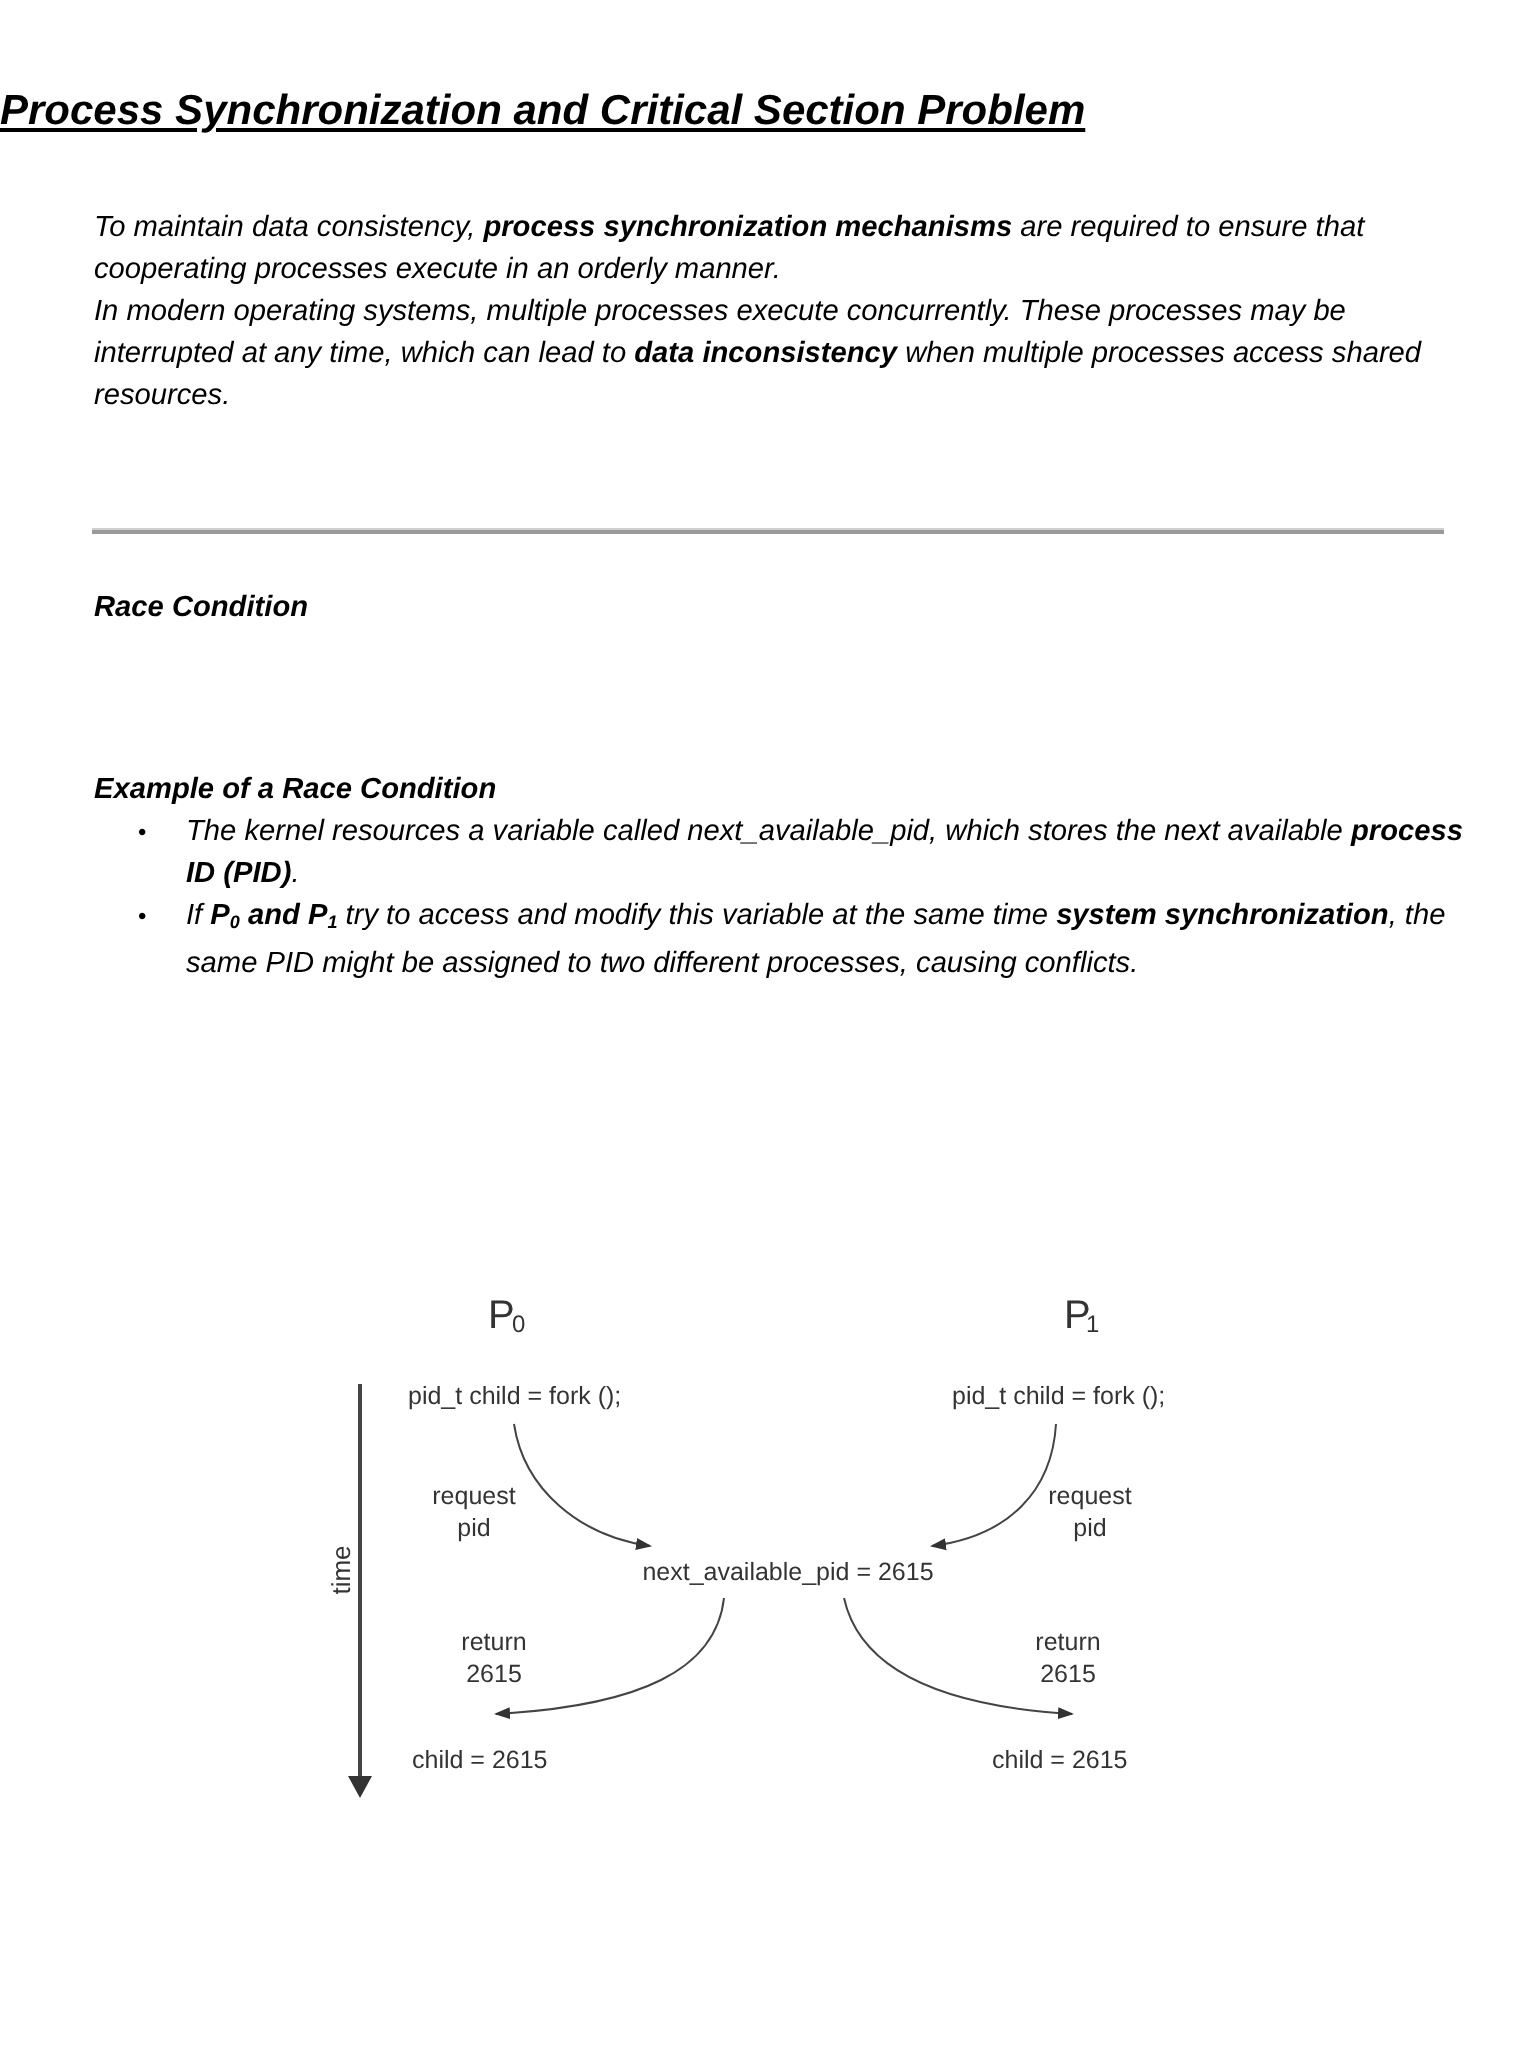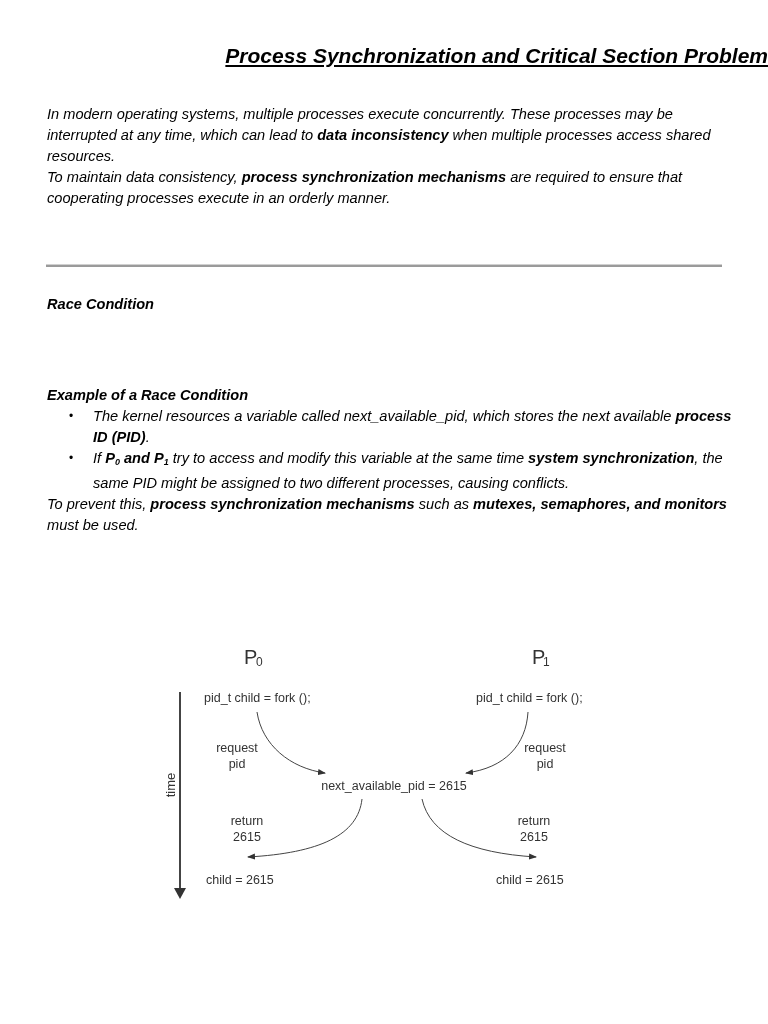--- a/index.html
+++ b/index.html
@@ -1,57 +1,56 @@
 <!DOCTYPE html>
 <html><head>
 <meta charset="utf-8">
 <style>
   html, body { margin: 0; padding: 0; background: #ffffff; }
   body { width: 768px; height: 1024px; position: relative; overflow: hidden;
          font-family: "Liberation Sans", sans-serif; color: #000; }
-  .title { position: absolute; left: 0; width: 768px; top: 44px; text-align: right;
+  .title { position: absolute; left: 0; width: 768px; top: 44px; text-align: left;
            font-size: 21px; font-weight: bold; font-style: italic; text-decoration: underline; }
   .txt { position: absolute; left: 47px; width: 690px; font-size: 14.6px; font-style: italic; line-height: 21px; }
   .txt b { font-weight: bold; }
   .hr { position: absolute; left: 46px; width: 676px; top: 264px; height: 2px; background: #9a9a9a; border-top: 1px solid #d0d0d0; }
   ul { margin: 0; padding: 0; list-style: none; }
   li { position: relative; padding-left: 46px; }
   li .bullet { position: absolute; left: 22px; top: 0; font-style: normal; font-size: 12px; }
   sub { font-size: 9px; vertical-align: -2px; }
   svg text { font-family: "Liberation Sans", sans-serif; fill: #333; }
 </style>
 </head>
 <body>
 
 <div class="title">Process Synchronization and Critical Section Problem</div>
 
 <div class="txt" style="top:104px;">
+  <div><span>To maintain data consistency, </span><b>process synchronization mechanisms</b><span> are required to ensure that cooperating processes execute in an orderly manner.</span></div>
   <div><span>In modern operating systems, multiple processes execute concurrently. These processes may be interrupted at any time, which can lead to </span><b>data inconsistency</b><span> when multiple processes access shared resources.</span></div>
-  <div><span>To maintain data consistency, </span><b>process synchronization mechanisms</b><span> are required to ensure that cooperating processes execute in an orderly manner.</span></div>
 </div>
 
 <div class="hr"></div>
 
 <div class="txt" style="top:294px;">
   <div><b>Race Condition</b></div>
 </div>
 
 <div class="txt" style="top:385px;">
   <div><b>Example of a Race Condition</b></div>
   <ul>
     <li>
       <span class="bullet">•</span>
       <span>The kernel resources a variable called next_available_pid, which stores the next available </span><b>process ID (PID)</b><span>.</span>
     </li>
     <li>
       <span class="bullet">•</span>
       <span>If </span><b><span>P</span><sub>0</sub><span> and P</span><sub>1</sub></b><span> try to access and modify this variable at the same time </span><b>system synchronization</b><span>, the same PID might be assigned to two different processes, causing conflicts.</span>
     </li>
   </ul>
-  <div><span>To prevent this, </span><b>process synchronization mechanisms</b><span> such as </span><b>mutexes, semaphores, and monitors</b><span> must be used.</span></div>
 </div>
 
 <svg style="position:absolute;left:0;top:0;" width="768" height="1024">
   <defs>
     <marker id="ah" markerWidth="8" markerHeight="8" refX="7" refY="4" orient="auto">
       <path d="M0,1 L8,4 L0,7 z" fill="#333"></path>
     </marker>
     <marker id="ahBig" markerWidth="10" markerHeight="10" refX="5" refY="9" orient="auto">
       <path d="M0,0 L10,0 L5,10 z" fill="#333"></path>
     </marker>

